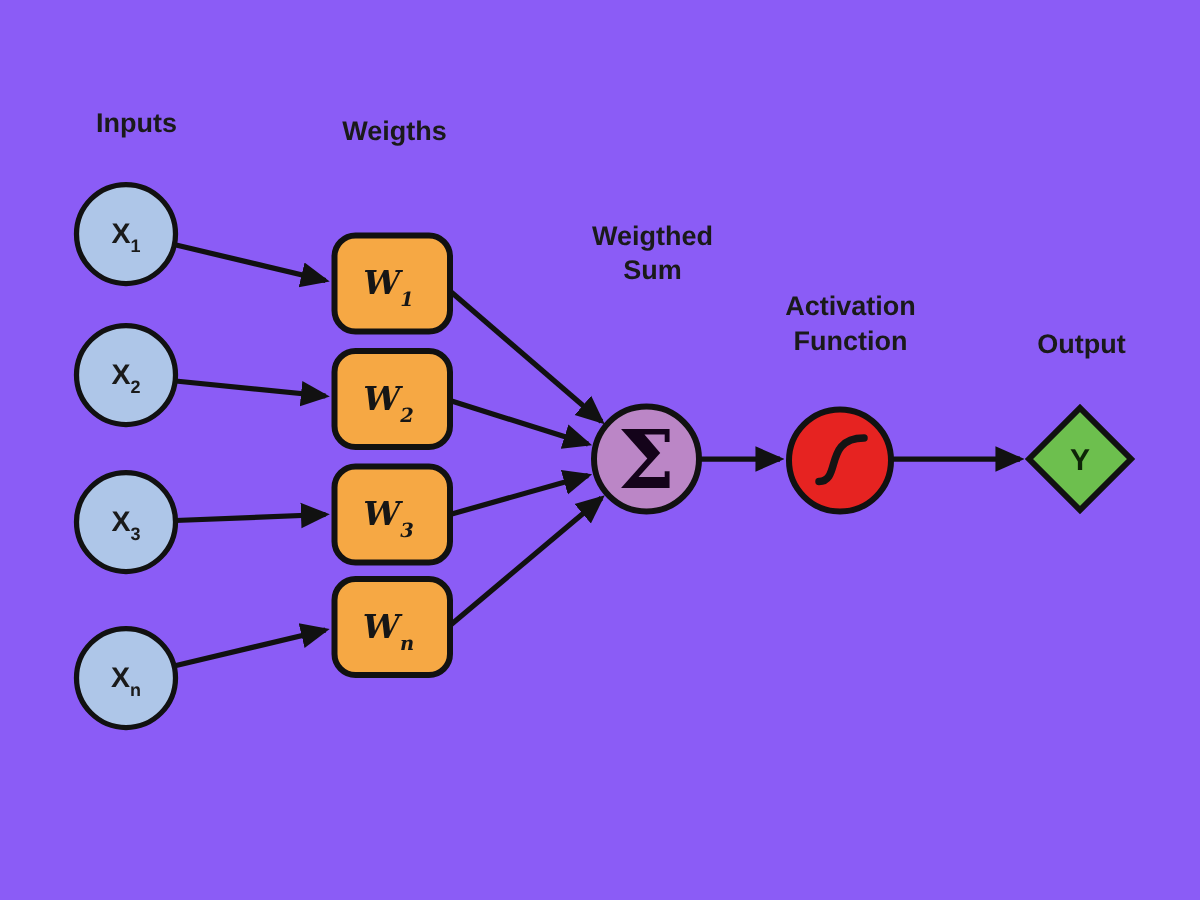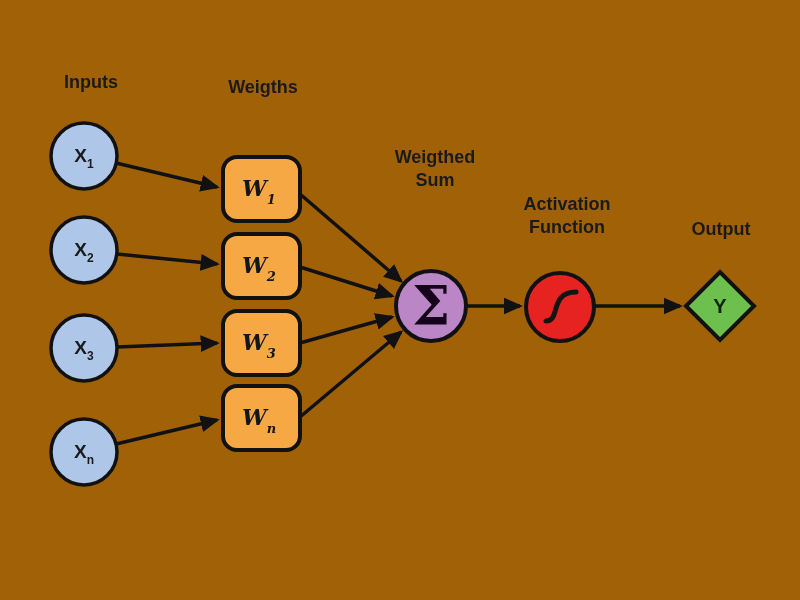--- a/index.html
+++ b/index.html
@@ -1,20 +1,20 @@
 <!DOCTYPE html>
 <html><head>
 <meta charset="utf-8">
 <style>
   html, body { margin: 0; padding: 0; background: #ffffff; }
   .stage {
     position: relative;
     width: 800px;
     height: 600px;
-    background: #a16207;
+    background: #8b5cf6;
     overflow: hidden;
     font-family: "Liberation Sans", sans-serif;
   }
   svg { display: block; }
   .heading {
     font-family: "Liberation Sans", sans-serif;
     font-weight: bold;
     font-size: 18px;
     fill: #1a1a1a;
   }

